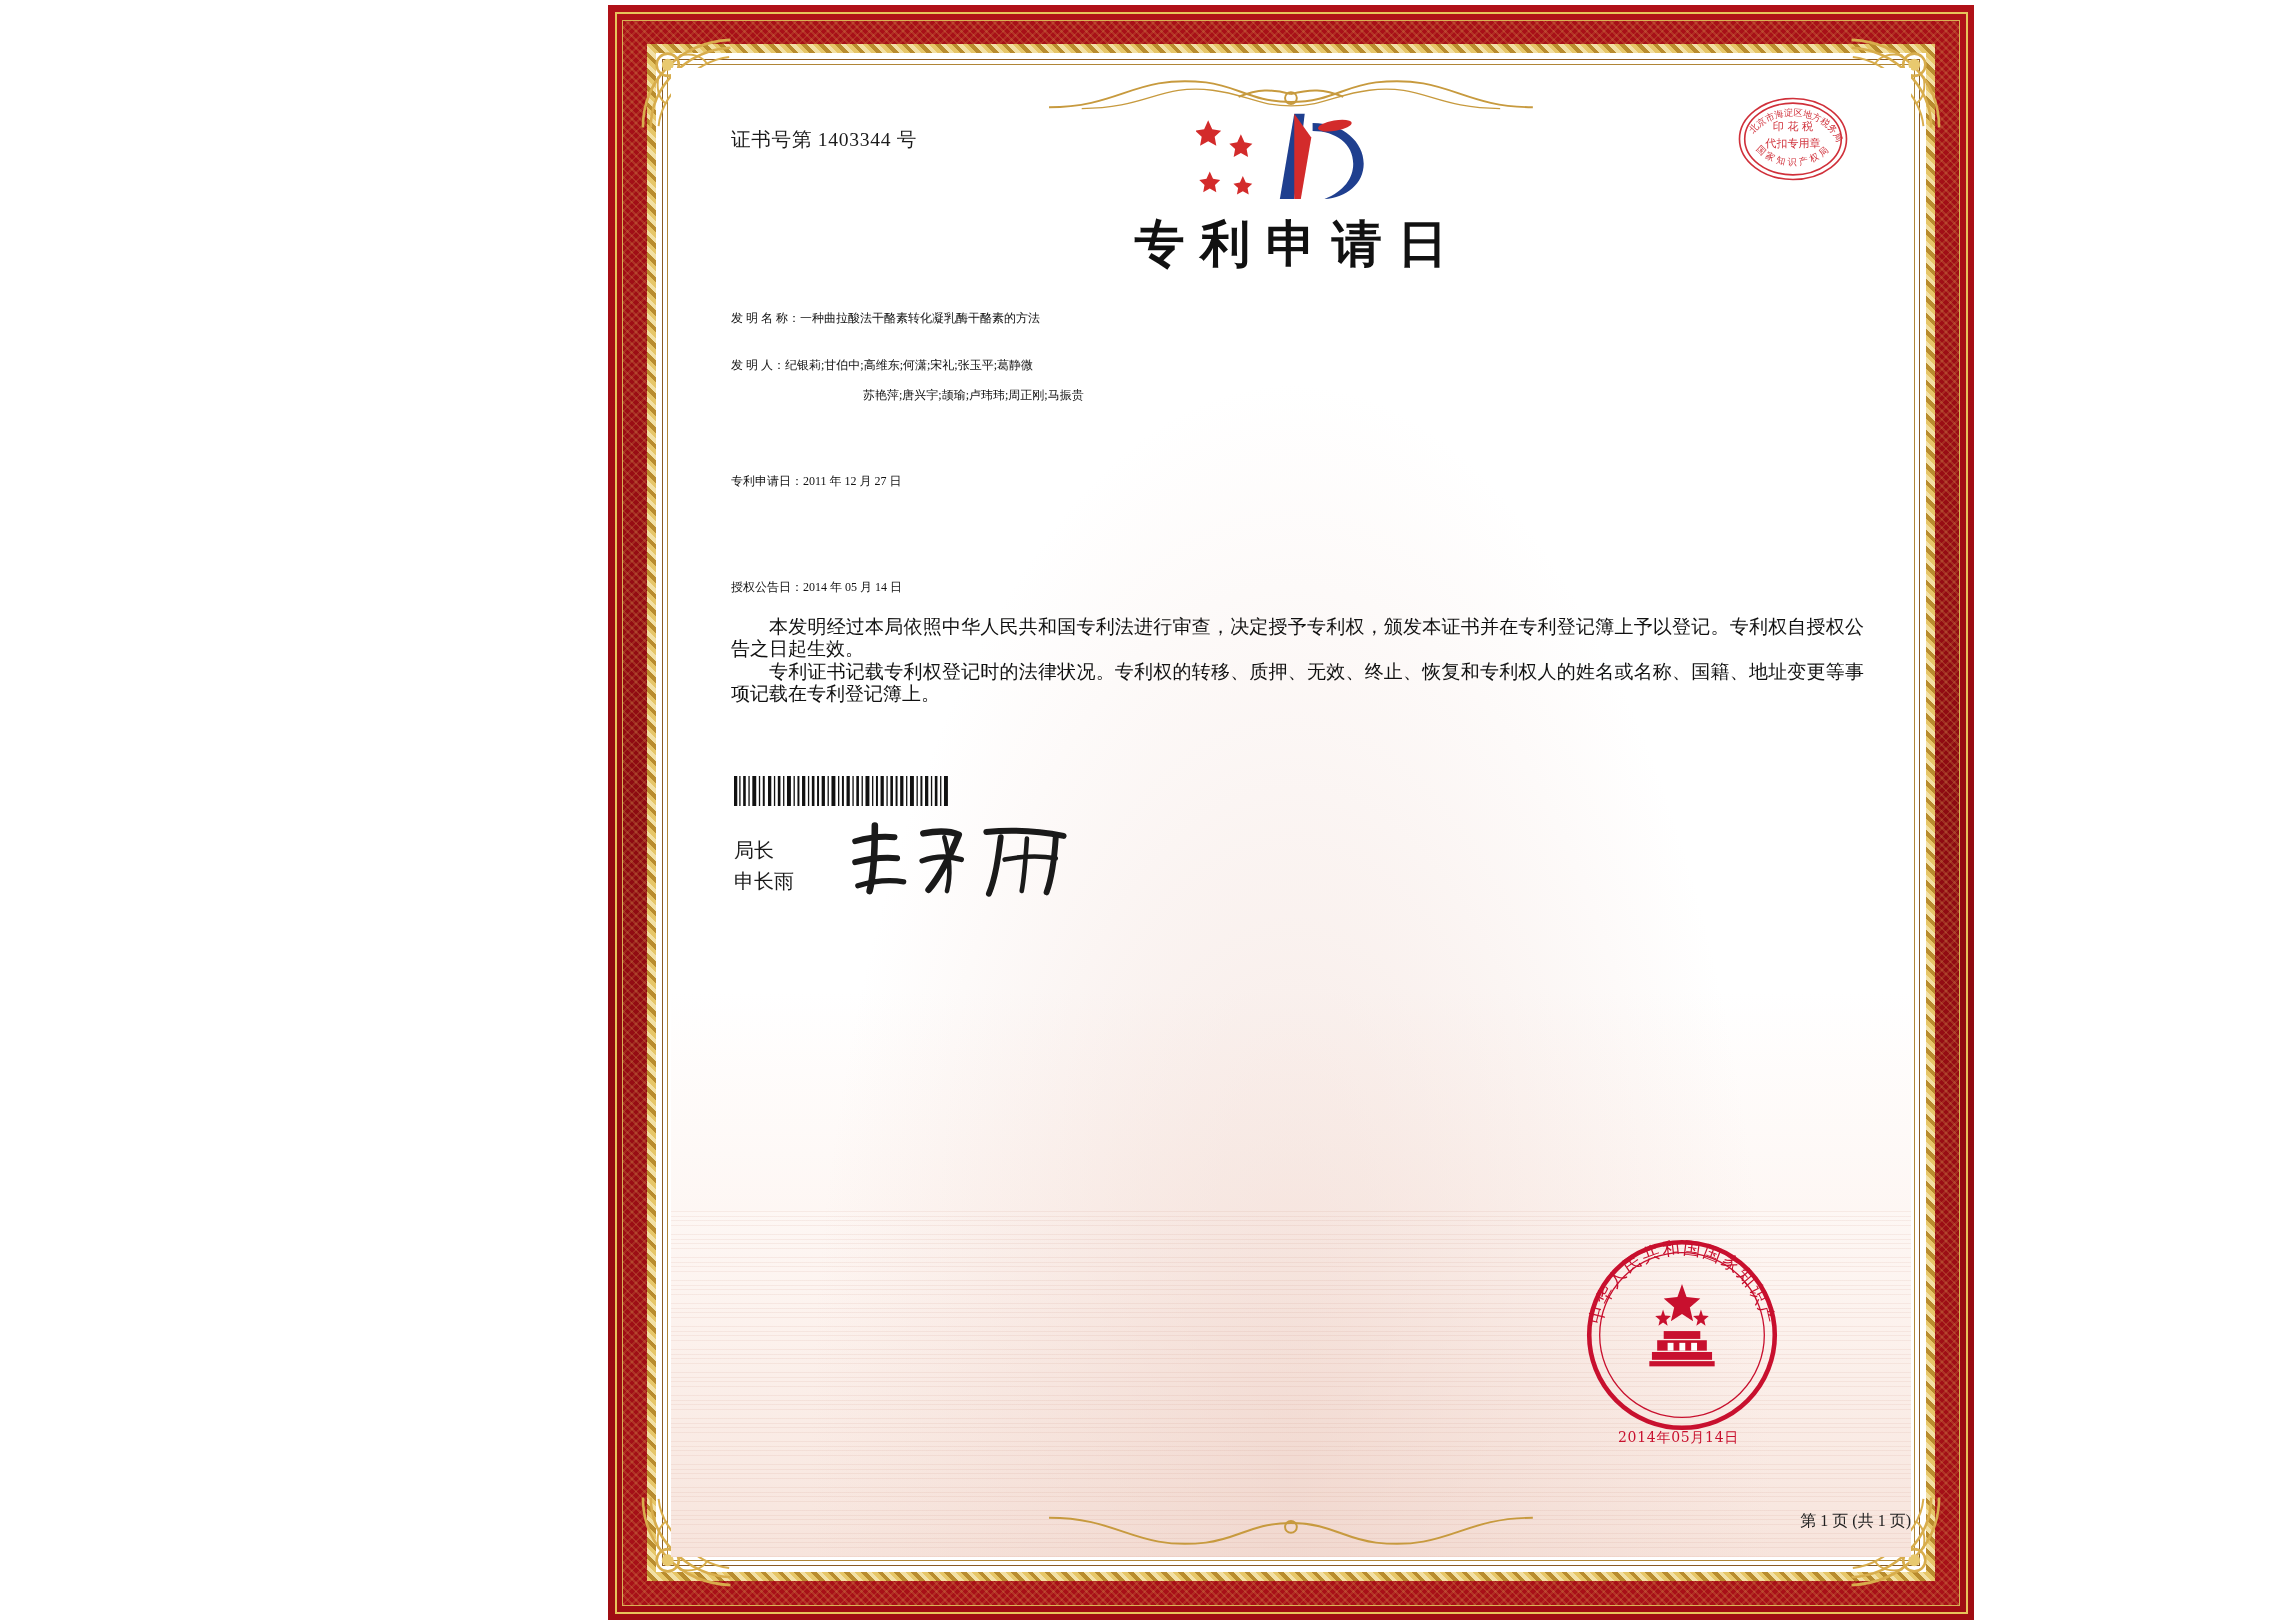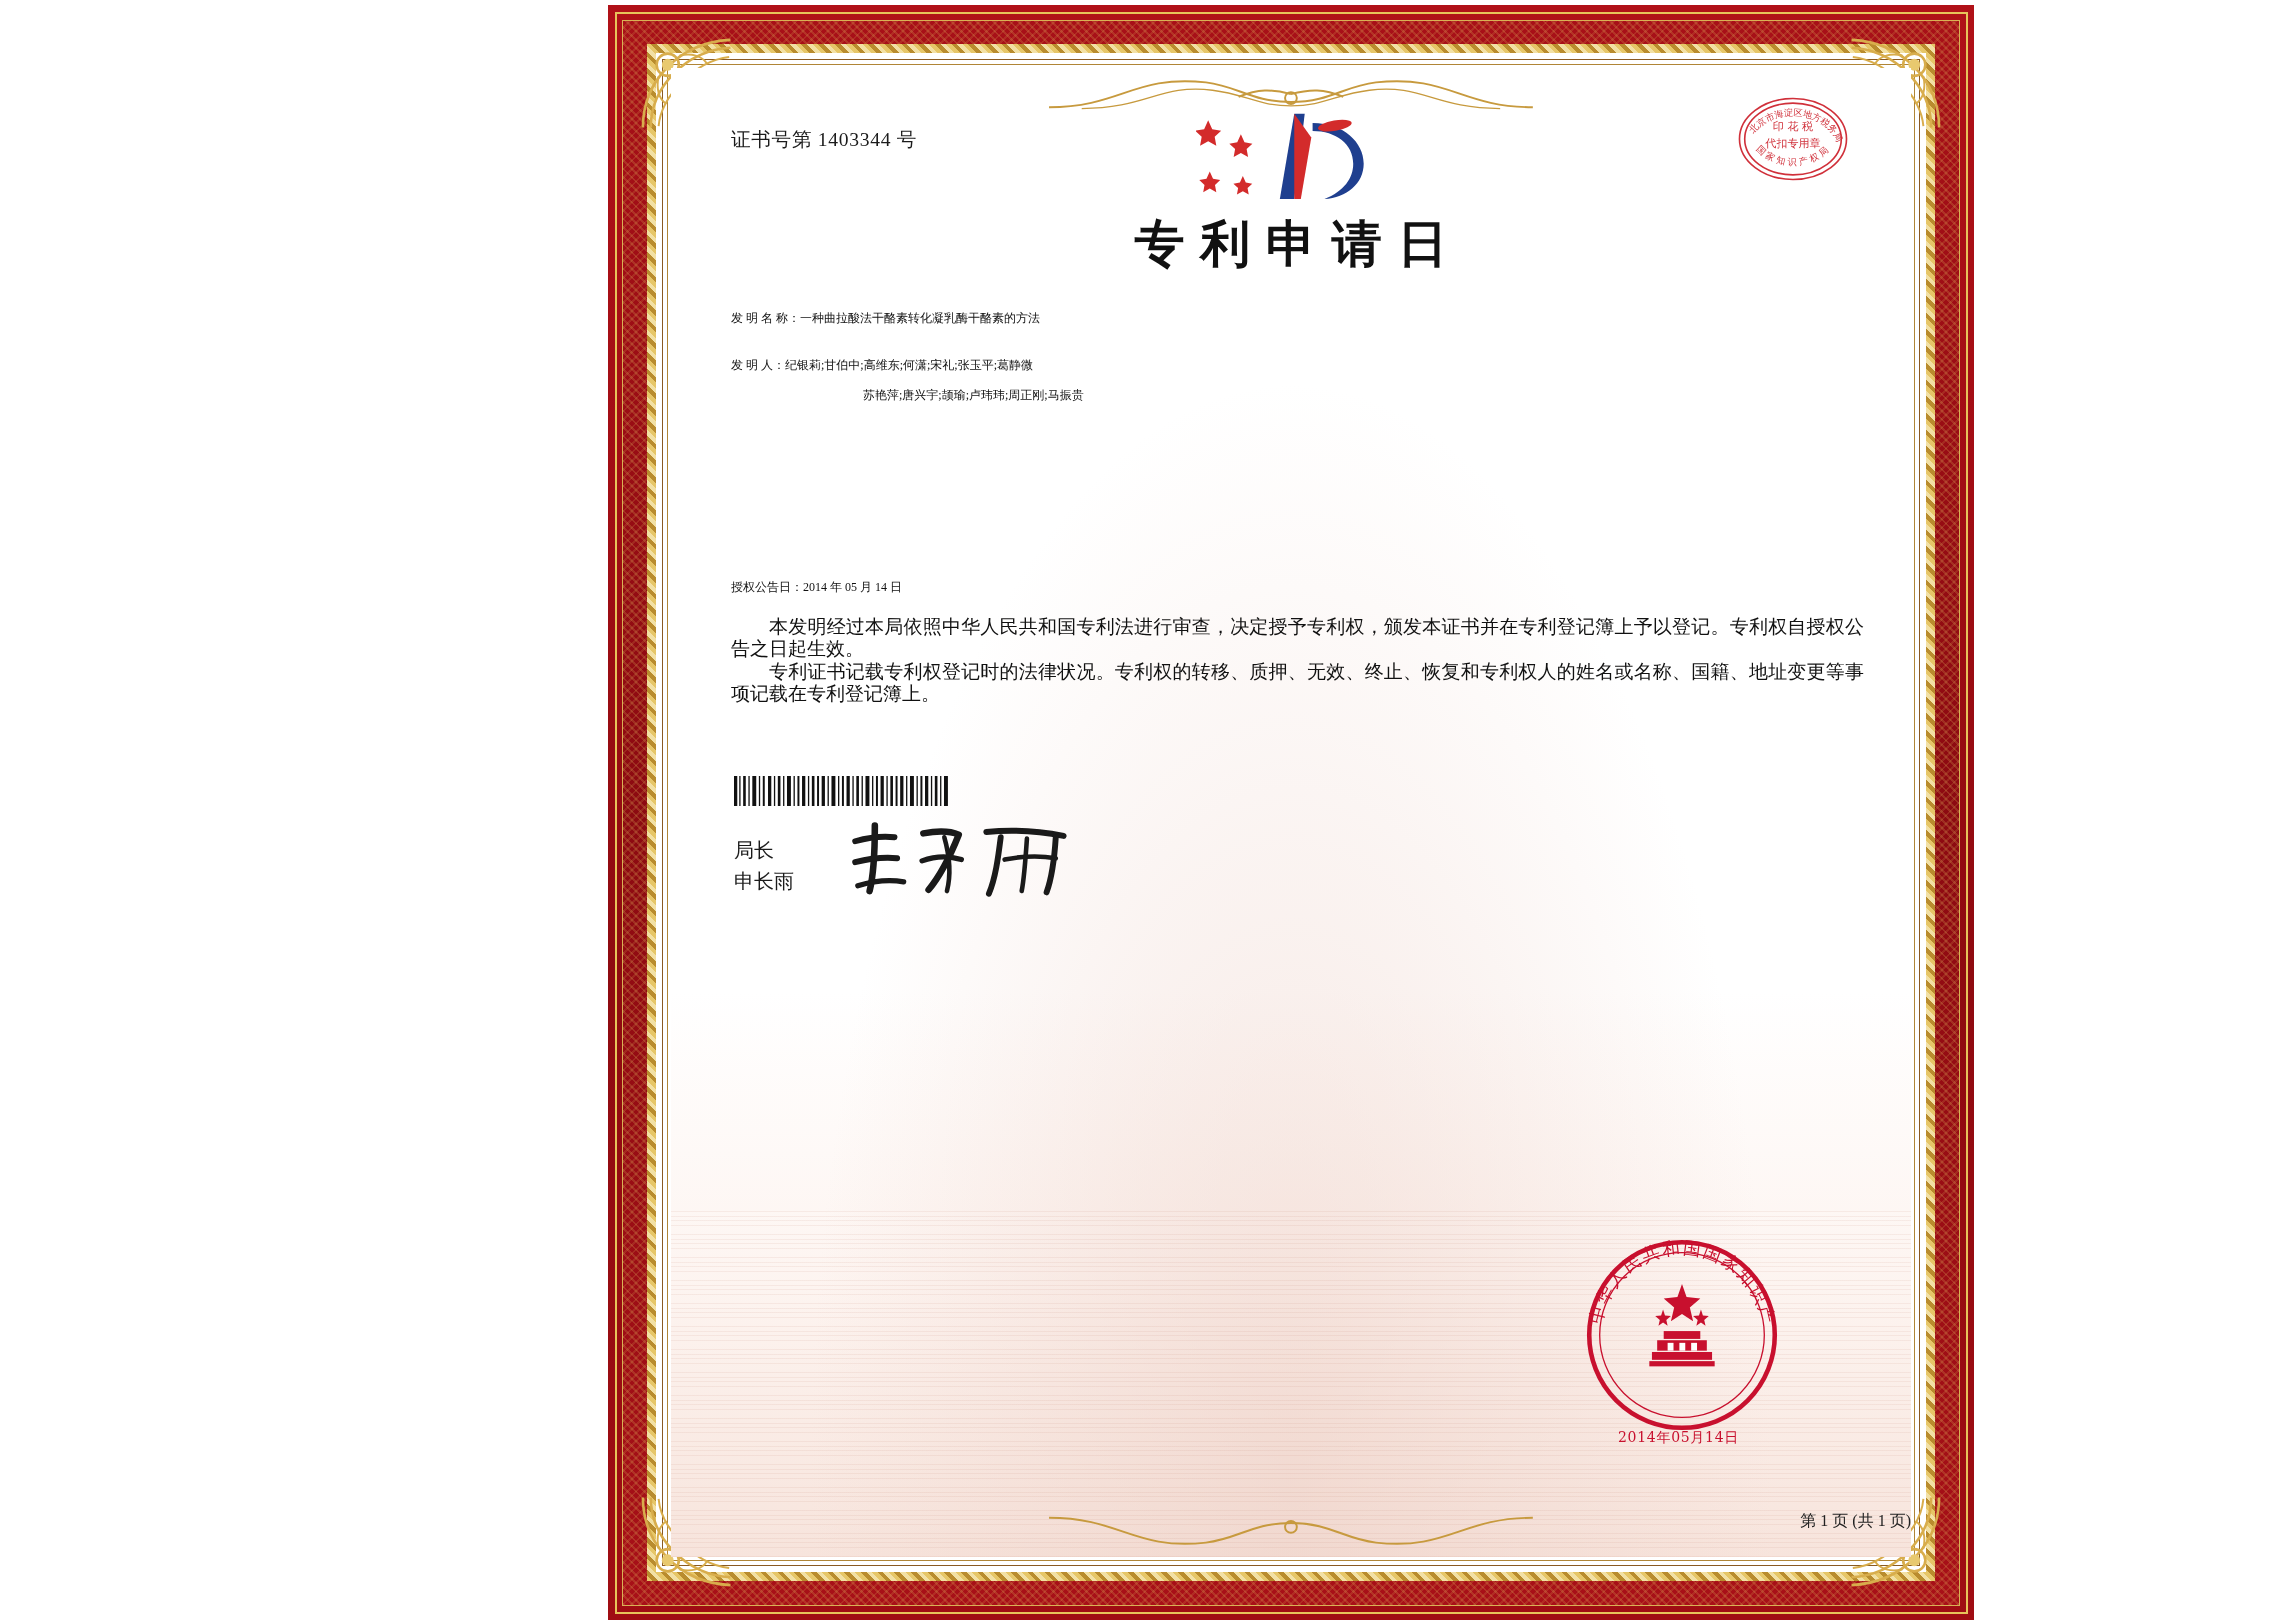--- a/index.html
+++ b/index.html
@@ -419,20 +419,23 @@
 
         <div class="field" id="f-inv">
           <span class="lbl">发 明 人：</span><span class="val">纪银莉;甘伯中;高维东;何潇;宋礼;张玉平;葛静微</span>
         </div>
 
         <div class="field" id="f-inv2">
           <span class="val">苏艳萍;唐兴宇;颉瑜;卢玮玮;周正刚;马振贵</span>
         </div>
 
 
+        <div class="field" id="f-appdate">
+          <span class="lbl">专利申请日：</span><span class="val">2011 年 12 月 27 日</span>
+        </div>
 
 
         <div class="field" id="f-pubdate">
           <span class="lbl">授权公告日：</span><span class="val">2014 年 05 月 14 日</span>
         </div>
 
         <div id="body-text">
           <p>本发明经过本局依照中华人民共和国专利法进行审查，决定授予专利权，颁发本证书并在专利登记簿上予以登记。专利权自授权公告之日起生效。</p>
           <p>专利证书记载专利权登记时的法律状况。专利权的转移、质押、无效、终止、恢复和专利权人的姓名或名称、国籍、地址变更等事项记载在专利登记簿上。</p>
         </div>

